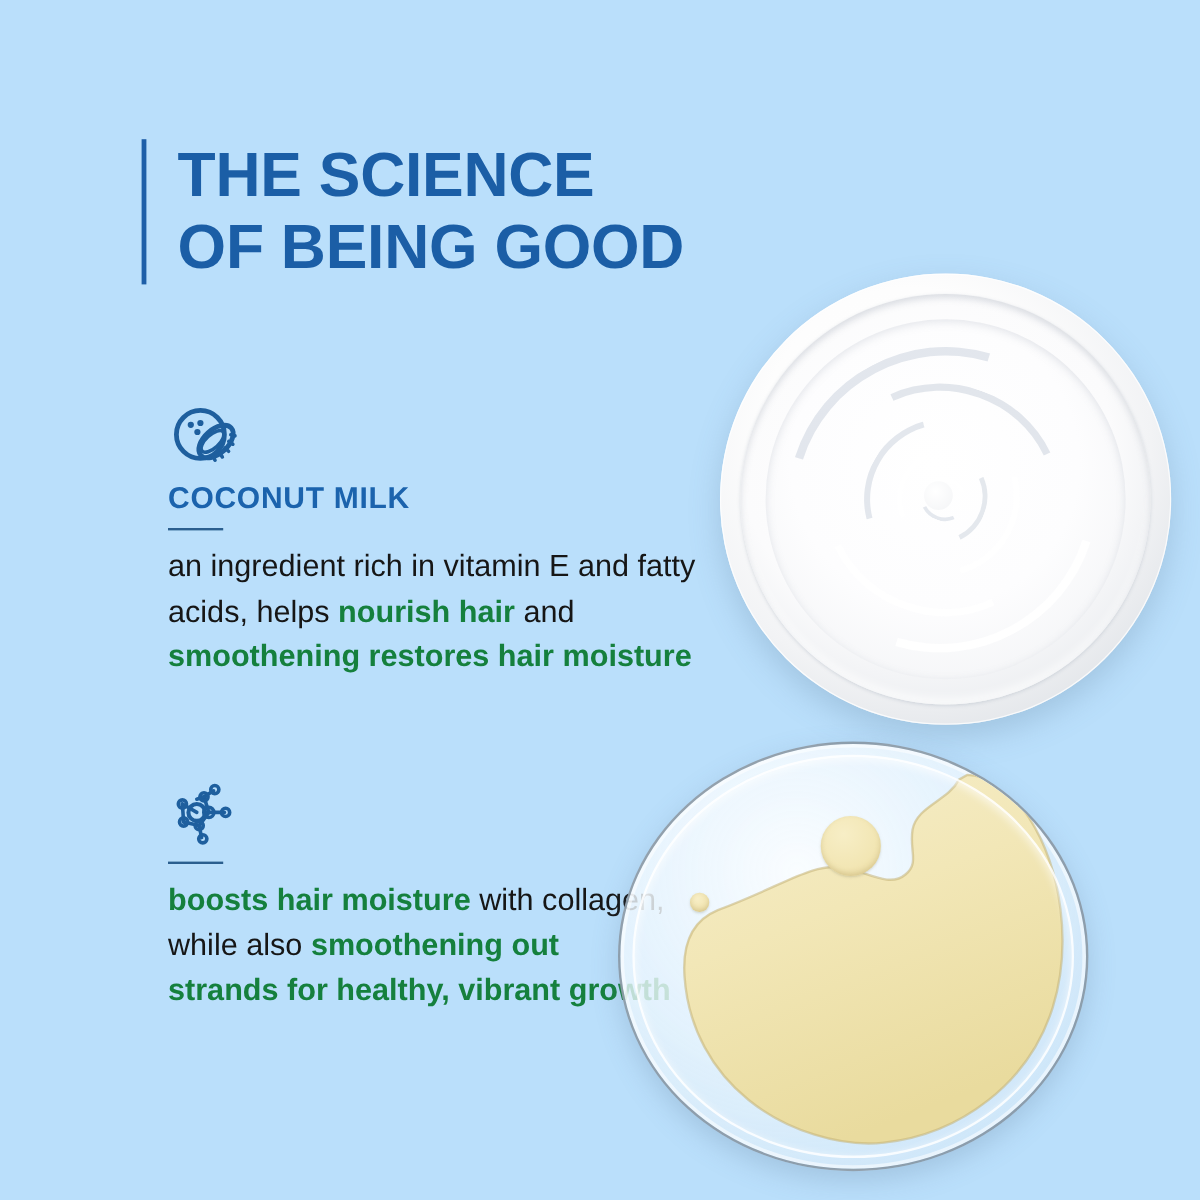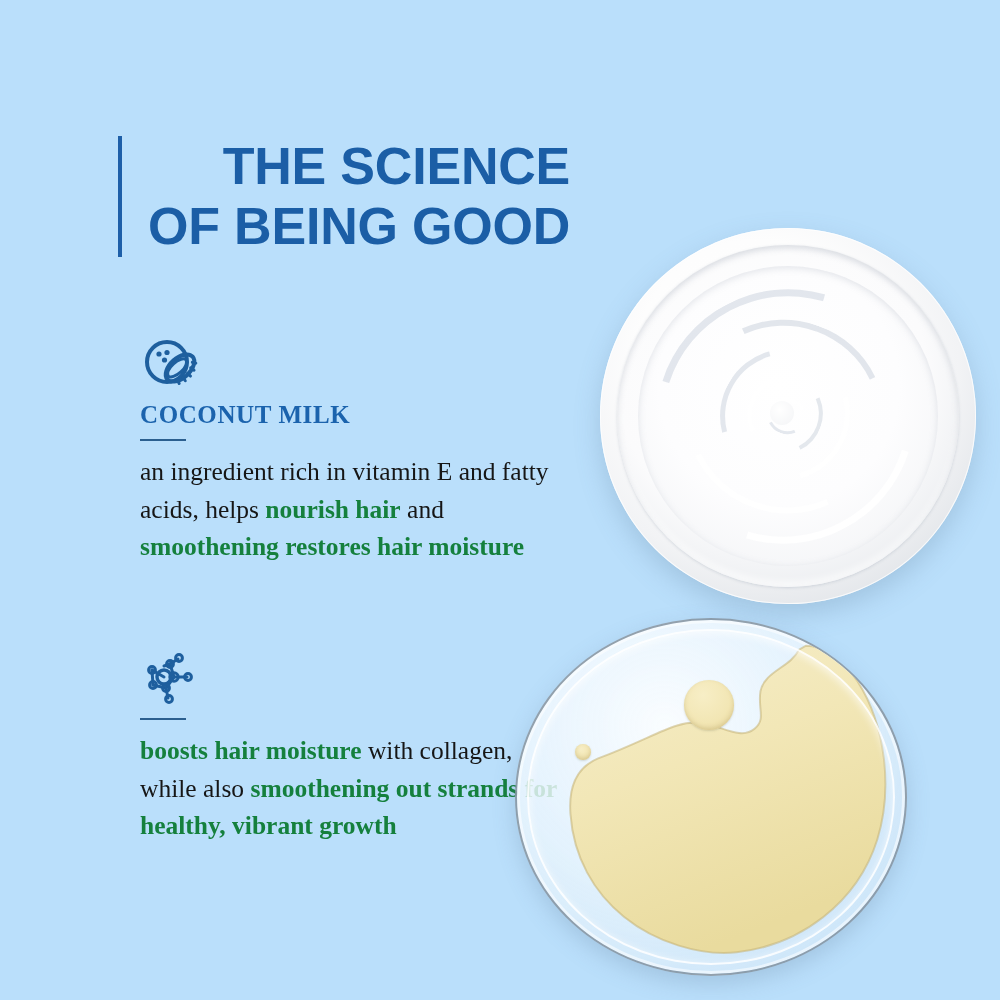--- a/index.html
+++ b/index.html
@@ -11,43 +11,42 @@
   #page {
     position: relative;
     width: 1000px; height: 1000px;
     background: #badffb;
     overflow: hidden;
   }
 
   
   #headline-block {
     position: absolute;
-    left: 118px; top: 136px;
+    left: 118px; top: 116px;
     display: flex;
     align-items: stretch;
-    text-align: right;
   }
   #headline-bar {
     width: 4px;
     background: #1e5fa8;
     margin-right: 26px;
     flex: 0 0 4px;
   }
   #headline-text {
     color: #1b5ea6;
     font-size: 52px;
     font-weight: 700;
     line-height: 1.16;
     letter-spacing: -0.2px;
     white-space: pre-line;
     font-family: "Liberation Sans", sans-serif;
   }
 
   
-  .section { position: absolute; font-family: Liberation Serif, serif; }
+  .section { position: absolute; }
   #section-coconut { left: 140px; top: 335px; width: 440px; }
   #section-peptides { left: 140px; top: 652px; width: 420px; }
 
   .sec-icon { width: 62px; height: 56px; display: block; }
 
   .sec-title {
     color: #1b63ad;
     font-size: 25px;
     font-weight: 700;
     letter-spacing: 0.6px;

